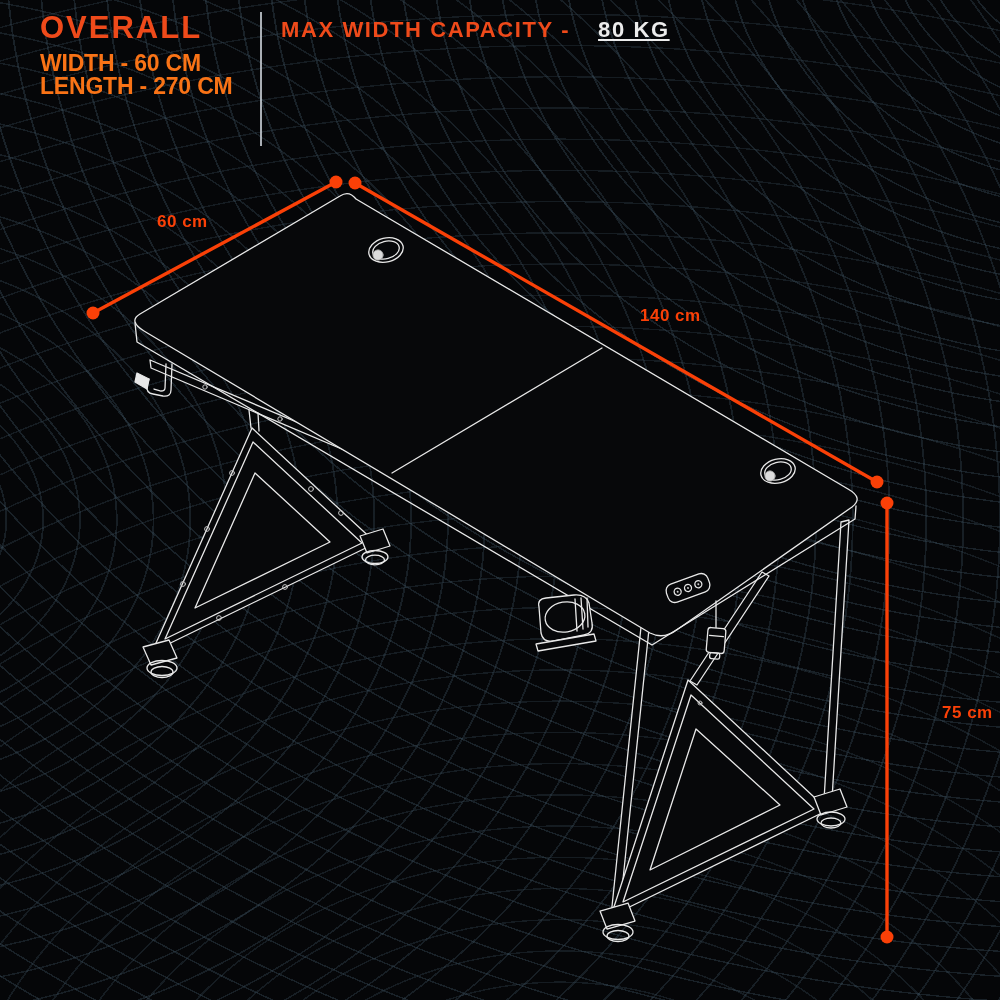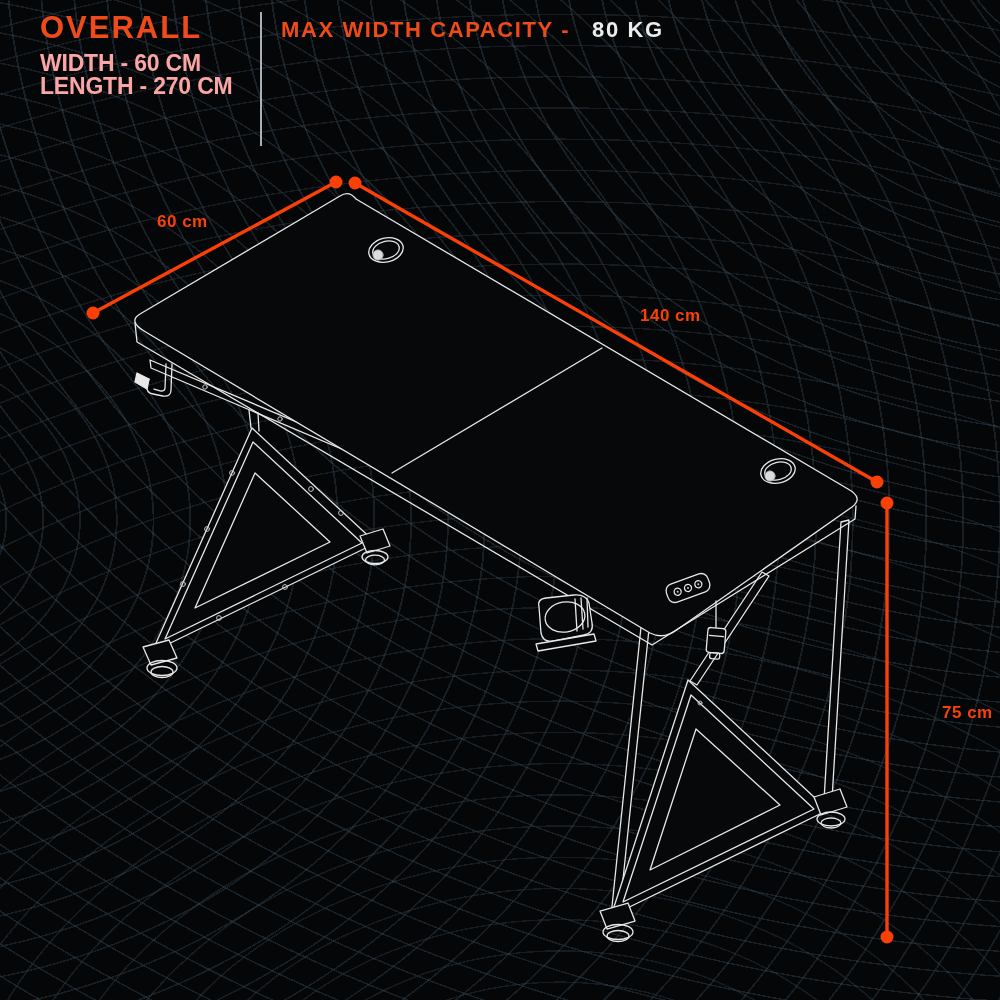--- a/index.html
+++ b/index.html
@@ -14,27 +14,27 @@
       repeating-radial-gradient(900px 680px at 112% -6%,  transparent 0 31px, rgba(58,78,92,.38) 31px 32.8px),
       repeating-radial-gradient(1000px 800px at -14% 52%, transparent 0 35px, rgba(58,78,92,.34) 35px 36.8px),
       repeating-radial-gradient(1150px 880px at 56% 120%, transparent 0 39px, rgba(58,78,92,.30) 39px 40.8px);
   }
   .hdr-left{position:absolute;left:40px;top:13px;}
   .hdr-title{
     font-weight:bold;font-size:31px;line-height:30px;letter-spacing:2px;
     color:var(--accent);
   }
   .hdr-specs{margin-top:9px;font-weight:bold;font-size:23px;line-height:22.5px;
-    letter-spacing:-0.2px;color:#fca5a5;}
+    letter-spacing:-0.2px;color:#f97316;}
   .divider{position:absolute;left:260px;top:12px;width:2px;height:134px;
     background:rgba(200,206,212,.85);}
   .hdr-right{position:absolute;left:281px;top:17px;white-space:nowrap;
     font-weight:bold;font-size:22px;letter-spacing:1.6px;}
   .hdr-right .lab{color:var(--accent);}
-  .hdr-right .val{color:#ececec;margin-left:22px;}
+  .hdr-right .val{color:#ececec;margin-left:28px;text-decoration:underline;}
   svg.scene{position:absolute;inset:0;}
   .dim-label{
     position:absolute;font-weight:bold;font-size:17px;letter-spacing:.5px;
     color:var(--dim-accent);white-space:nowrap;
   }
   #dim-w{left:157px;top:212px;}
   #dim-l{left:630px;top:306px;margin-left:10px;}
   #dim-h{left:942px;top:703px;}
 </style>
 </head>

